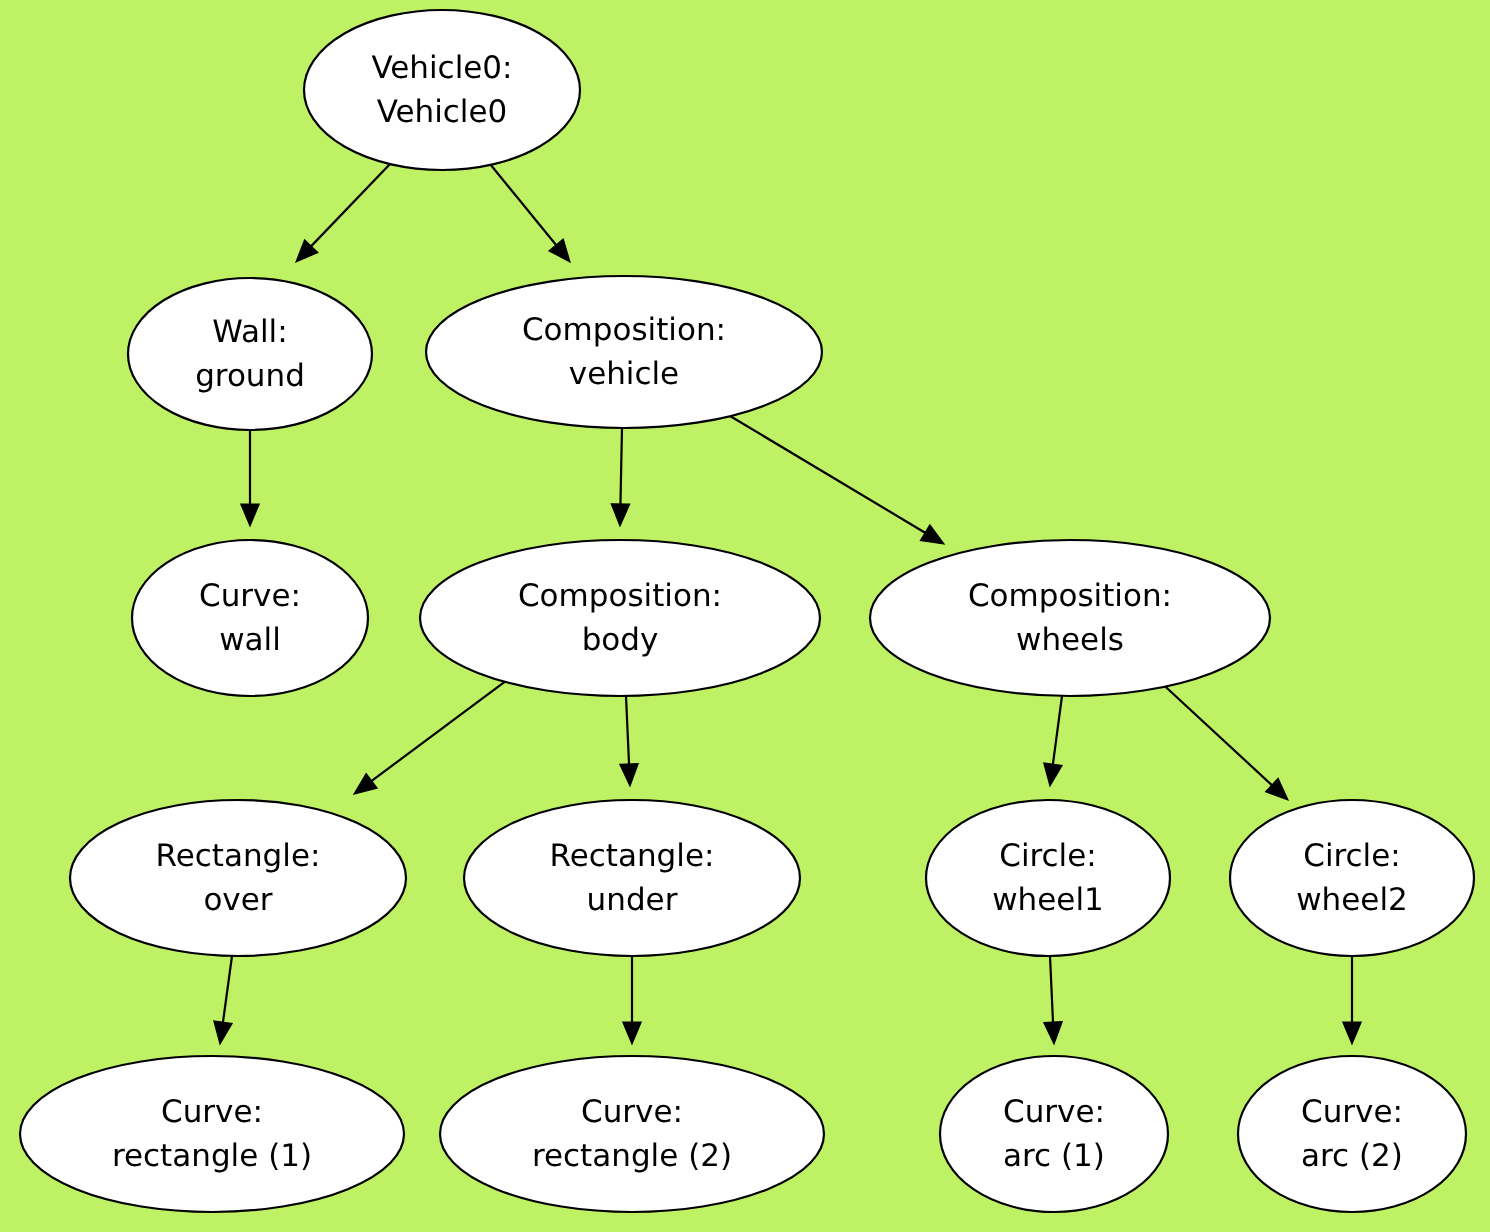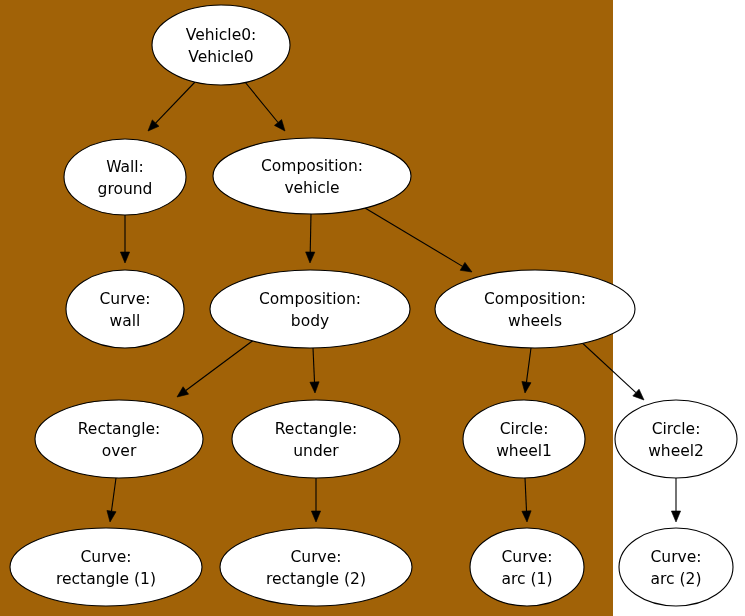--- a/index.html
+++ b/index.html
@@ -8,23 +8,23 @@
     background: #ffffff;
   }
   body {
     width: 745px;
     height: 616px;
     font-family: "DejaVu Sans", "Liberation Sans", sans-serif;
     overflow: hidden;
   }
   #graph-root {
     position: relative;
-    width: 613px;
+    width: 745px;
     height: 616px;
-    background: #a16207;
+    background: #bef264;
   }
   svg#graph-canvas {
     display: block;
     width: 745px;
     height: 616px;
   }
   .node-ellipse {
     fill: #ffffff;
     stroke: #000000;
     stroke-width: 1.1;

